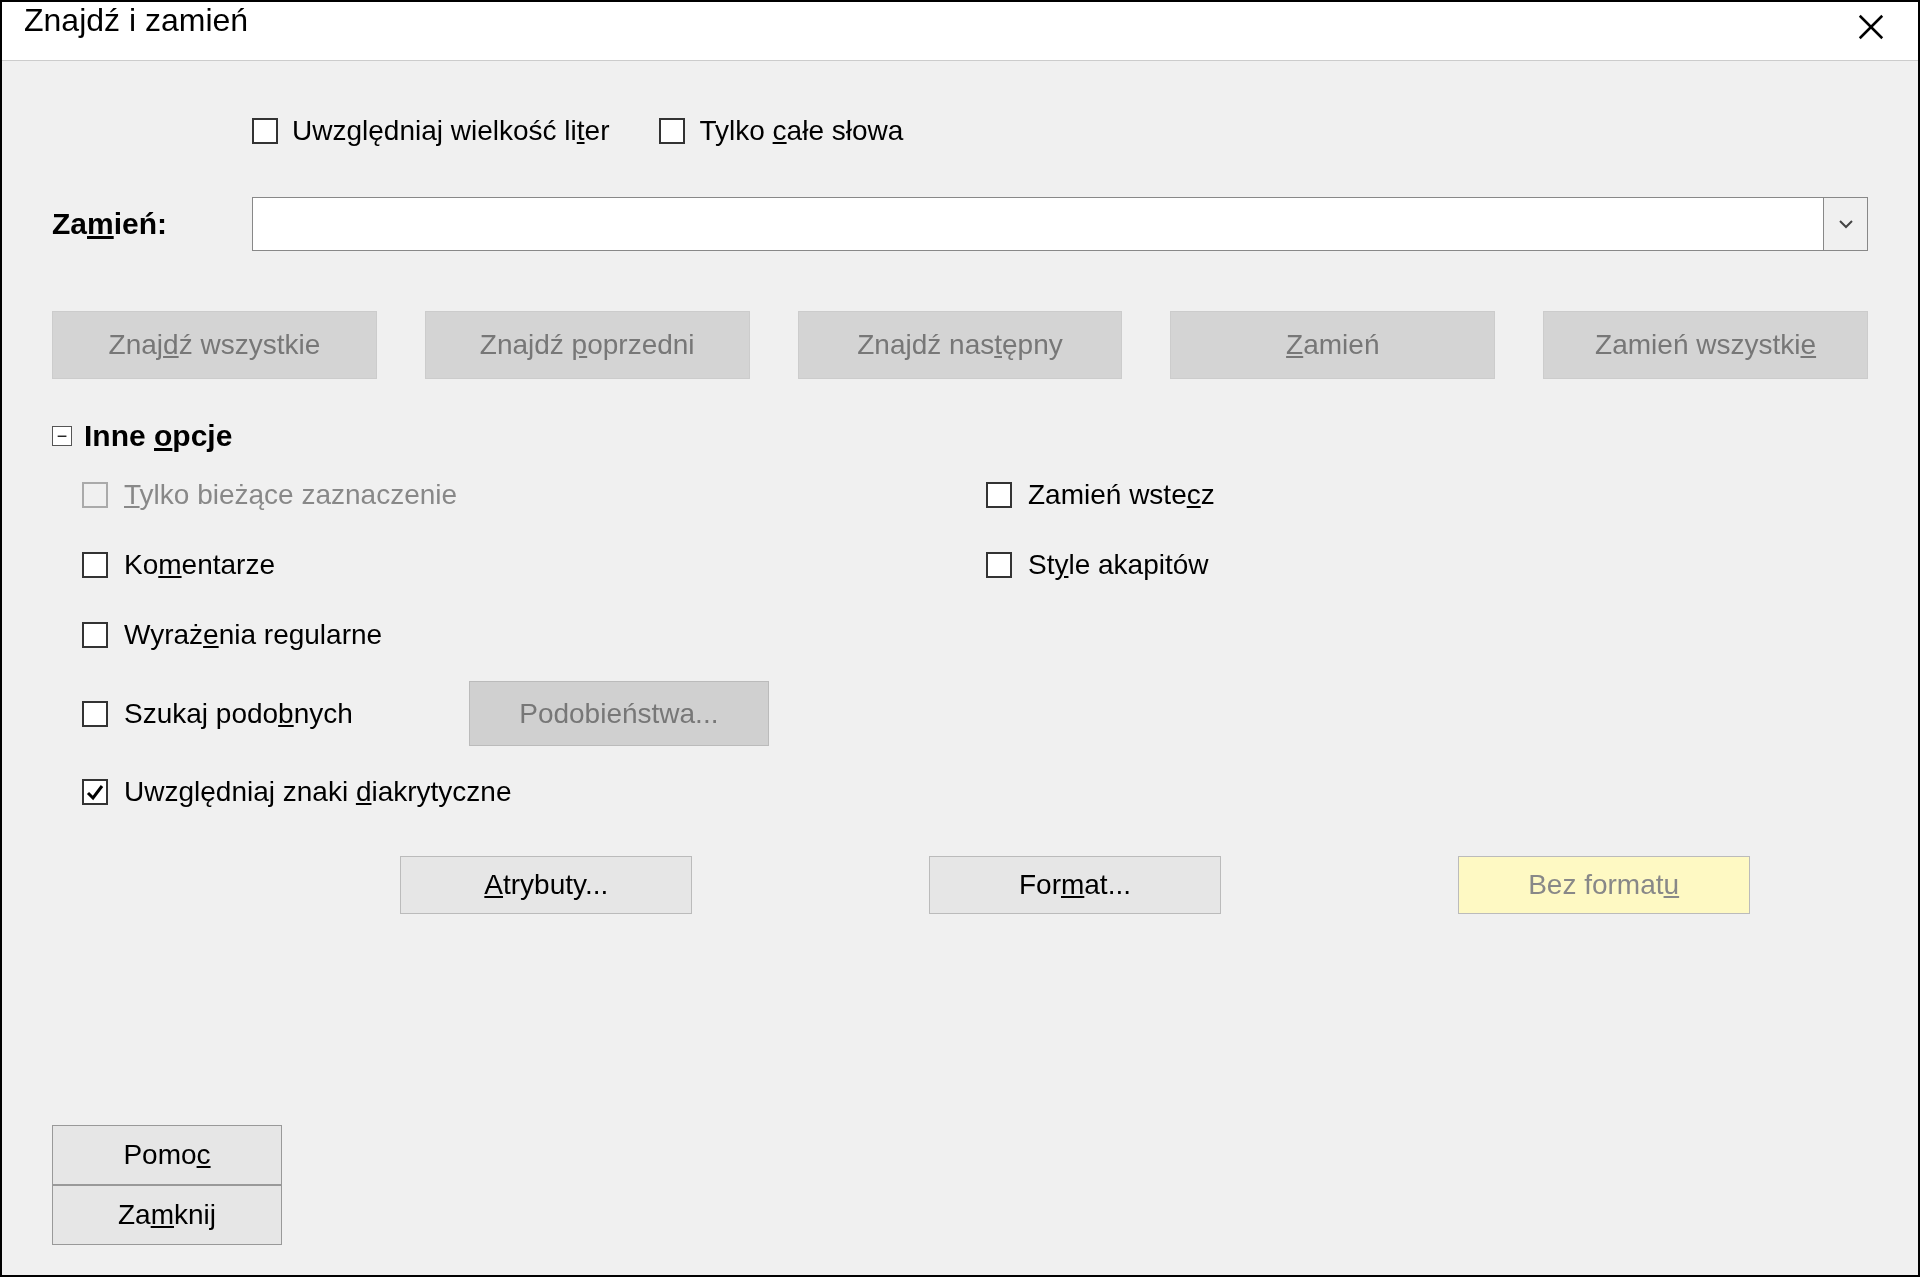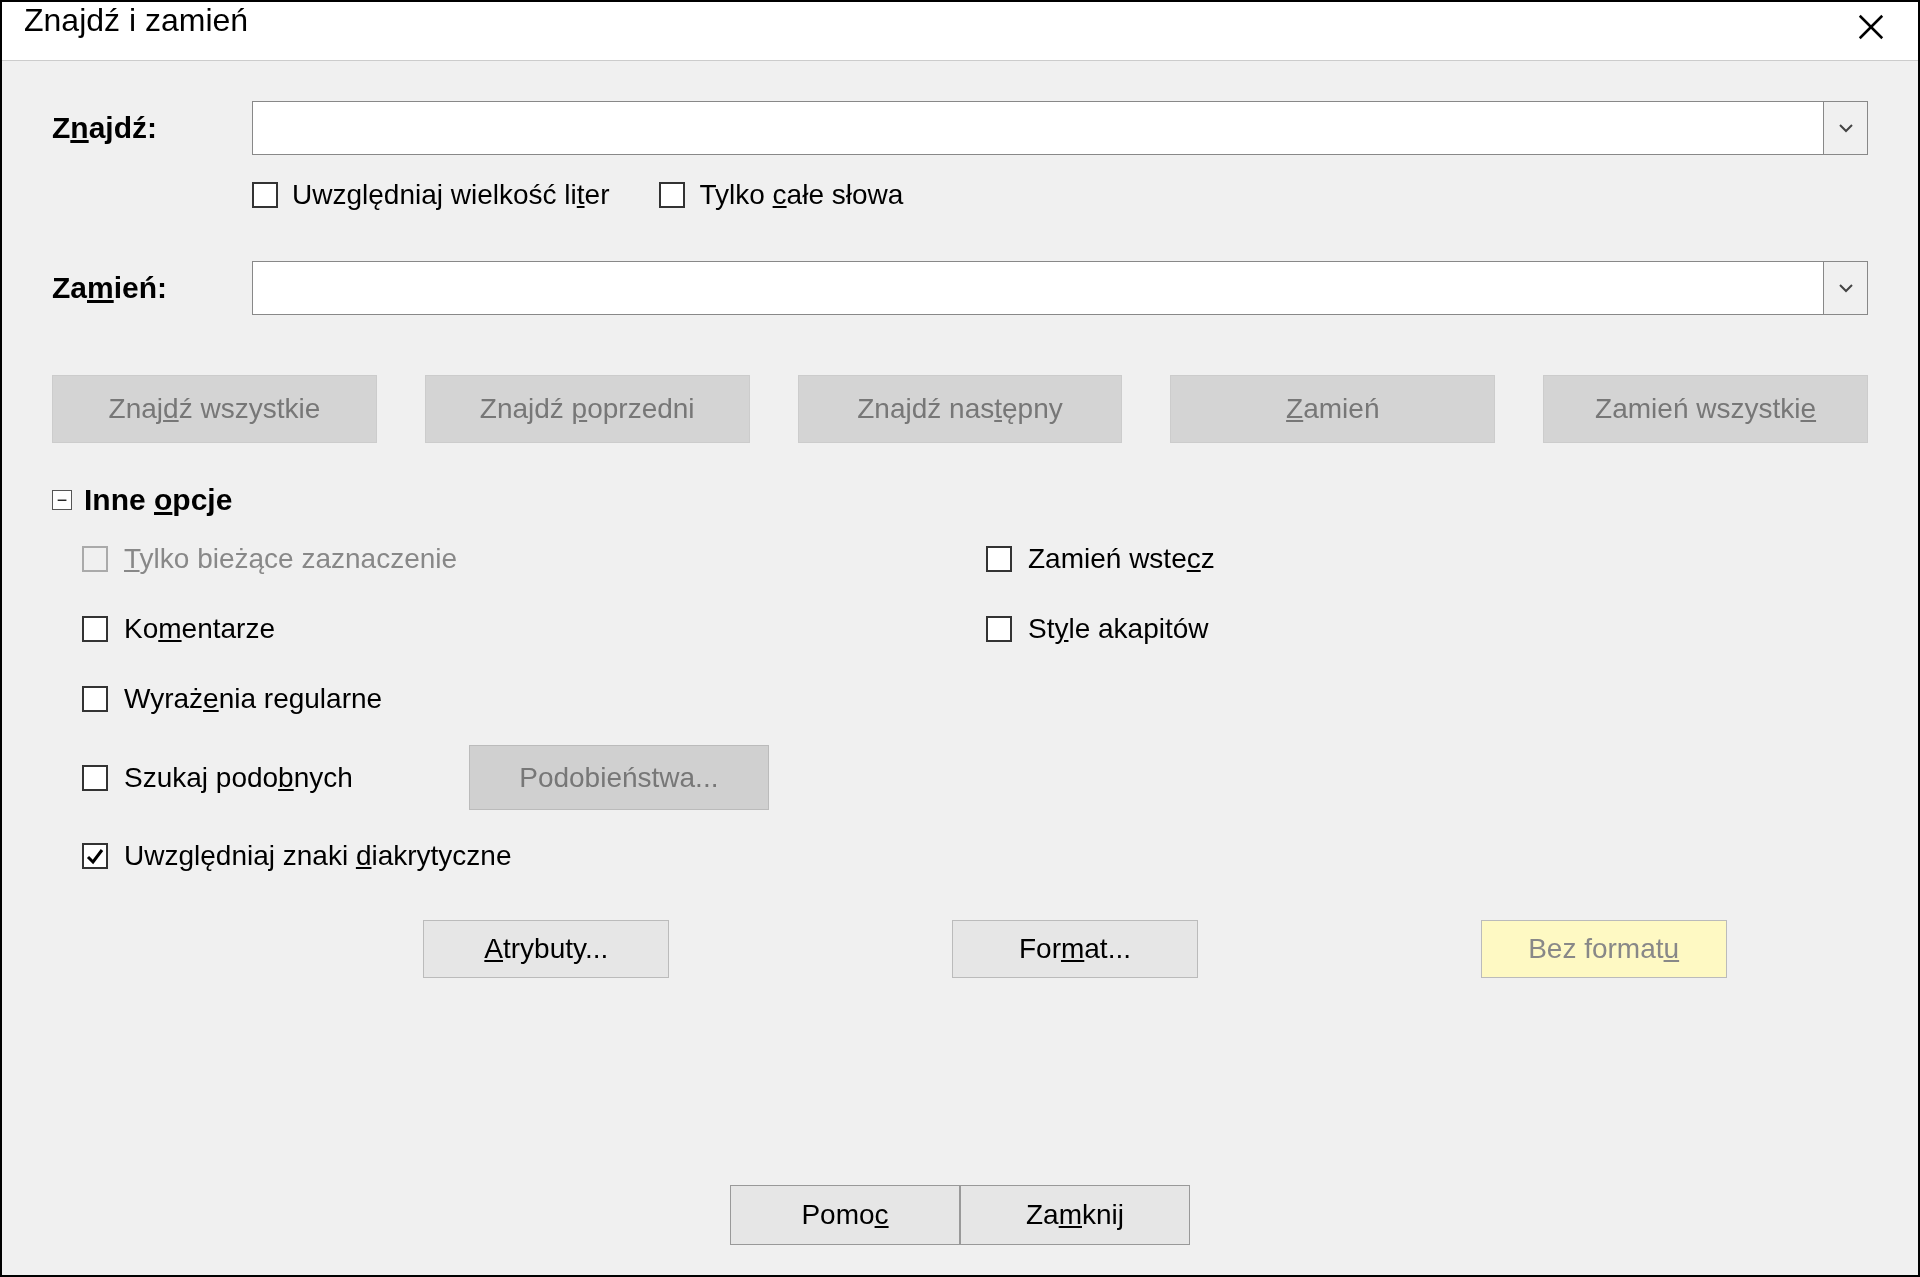--- a/index.html
+++ b/index.html
@@ -165,34 +165,35 @@
     color:#777;
     margin-left: 100px;
   }
 
   .format-buttons {
     display:flex;
     justify-content: space-around;
     margin: 30px 0 30px 230px;
   }
   .fmt-btn {
-    width: 246px; height: 58px;
+    width: 292px; height: 58px;
     background: #e6e6e6;
     border: 1px solid #bbb;
     font-size: 28px;
     display:flex; align-items:center; justify-content:center;
     cursor:pointer;
   }
   .fmt-btn.disabled { color:#888; background:#fef9c3; cursor:default; }
   .fmt-btn .ul { text-decoration: underline; }
 
   .footer {
     display:flex;
-    justify-content: center;
+    justify-content: flex-start;
     margin-top: auto;
+    flex-direction: column;
   }
   .foot-btn {
     width: 230px; height: 60px;
     background: #e6e6e6;
     border: 1px solid #999;
     font-size: 28px;
     display:flex; align-items:center; justify-content:center;
     cursor:pointer;
   }
   .foot-btn .ul { text-decoration: underline; }
@@ -210,33 +211,20 @@
     <span class="close-btn">
       <svg viewBox="0 0 24 24">
           <line x1="3" y1="3" x2="21" y2="21"></line>
           <line x1="21" y1="3" x2="3" y2="21"></line>
         </svg>
     </span>
   </div>
 
   <div class="body">
 
-    <div class="row">
-      <span class="field-label">
-        <span>Z</span><span class="ul">n</span><span>ajdź:</span>
-      </span>
-      <div class="combo">
-        <input type="text" value="" style="">
-        <div class="drop">
-          <svg viewBox="0 0 16 10">
-              <polyline points="2,2 8,8 14,2"></polyline>
-            </svg>
-        </div>
-      </div>
-    </div>
 
     <div class="checkbox-row">
       <div class="cb-item">
         <span class="cb-box"></span>
         <span class="cb-label"><span>Uwzględniaj wielkość li</span><span class="ul">t</span><span>er</span></span>
       </div>
       <div class="cb-item">
         <span class="cb-box"></span>
         <span class="cb-label"><span>Tylko </span><span class="ul">c</span><span>ałe słowa</span></span>
       </div>

